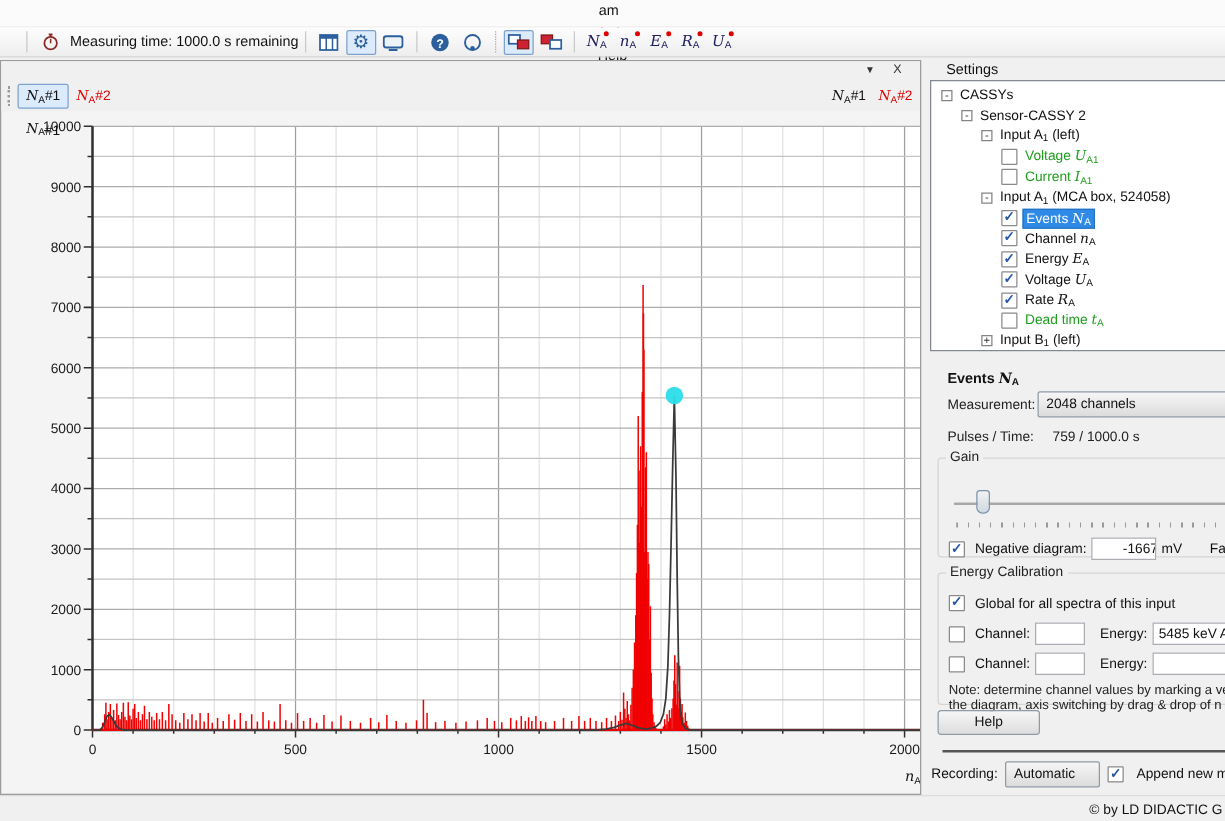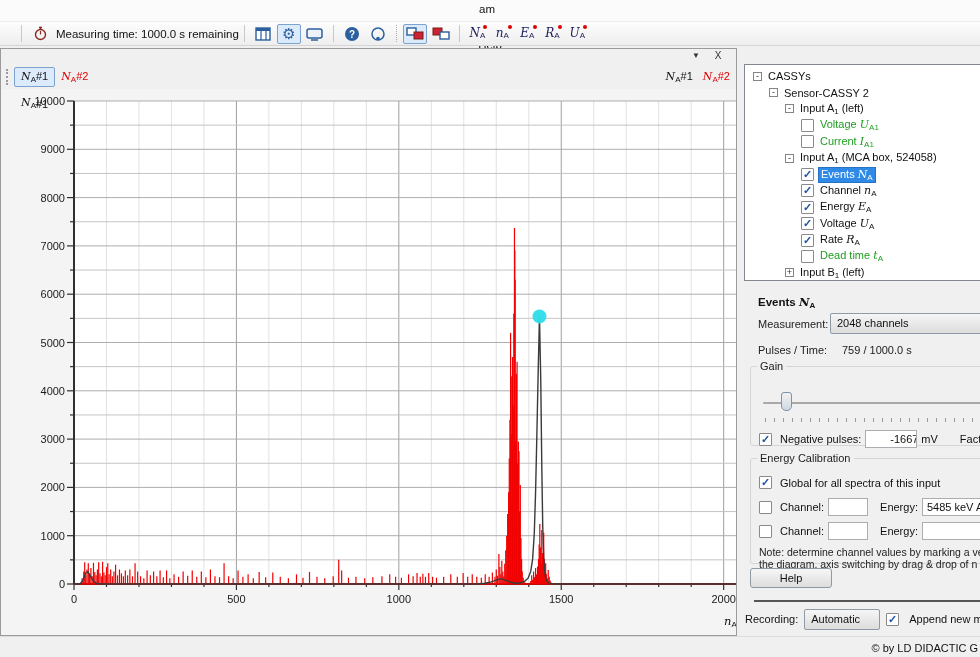--- a/index.html
+++ b/index.html
@@ -470,20 +470,21 @@
       <line x1="549.198233562316" y1="495" x2="549.198233562316" y2="491.619" stroke="#f00000" stroke-width="1.2"></line>
       <line x1="550.1727183513249" y1="495" x2="550.1727183513249" y2="493.551" stroke="#f00000" stroke-width="1.2"></line>
       <polyline points="73,495 78.84690873405299,495 81.1207065750736,492.585 82.74484789008832,488.721 84.69381746810599,483.891 86.64278704612366,482.6835 88.59175662414131,485.34 90.86555446516192,489.687 93.13935230618253,492.8265 95.73797841020608,494.4204 98.98626104023552,495 475.7870461236506,495 483.90775269872427,494.2755 490.4043179587831,492.8265 495.27674190382726,491.136 500.14916584887146,489.687 505.0215897939156,491.3775 509.89401373895976,493.3095 514.7664376840039,494.2755 519.638861629048,493.7925 523.8616290480863,492.102 527.1099116781159,489.204 529.7085377821393,482.442 531.6575073601571,469.884 533.2816486751717,444.28499999999997 534.5809617271835,403.23 535.8802747791954,345.27 537.1795878312071,282.48 538.4789008832188,227.418 539.7782139352306,292.14 540.7526987242395,374.25 541.7271835132483,437.04 542.7016683022571,468.435 543.676153091266,482.442 544.9754661432778,489.687 546.5996074582924,493.068 548.5485770363101,494.4204 551.1472031403337,495 735,495" fill="none" stroke="#3a3a3a" stroke-width="1.4"></polyline>
       <circle cx="538.4789008832188" cy="227.418" r="7" fill="#2bdde9" fill-opacity="0.95"></circle>
       <text x="20" y="17" font-size="11" fill="#111"><tspan font-family="DejaVu Serif, serif" font-style="italic" dy="0">N</tspan><tspan font-size="8" dy="2">A</tspan><tspan dy="0">#1</tspan></text>
       <text x="723" y="536" font-size="11.5" fill="#111"><tspan font-family="DejaVu Serif, serif" font-style="italic">n</tspan><tspan font-size="8" dy="2">A</tspan></text>
     </svg>
 </div>
 
 <div id="settings-panel">
+  <div id="settings-title">Settings</div>
   <div id="tree-box">
       <div class="tree-row" style="padding-left: 8px;">
         <span class="expander">-</span>
         <span class="tree-label"><span>CASSYs</span></span>
       </div>
       <div class="tree-row" style="padding-left: 24px;">
         <span class="expander">-</span>
         <span class="tree-label"><span>Sensor-CASSY 2</span></span>
       </div>
       <div class="tree-row" style="padding-left: 40px;">
@@ -542,21 +543,21 @@
   <span class="s-label" style="left:16px; top:296px;">Pulses / Time:</span>
   <span class="s-label" style="left:100px; top:296px;text-align:center;">759 / 1000.0 s</span>
 
   <fieldset id="gain-box">
     <legend>Gain</legend>
     <span id="slider-track"></span>
     <span id="slider-thumb"></span>
     <span id="slider-ticks"></span>
     <span id="neg-row">
       <span class="cb">✓</span>
-      <span>Negative pulses:</span>
+      <span>Negative diagram:</span>
       <span class="field" style="position:static; width:52px;padding-left:24px;">-1667</span>
       <span style="margin-right:18px;">mV</span>
       <span>Factor:</span>
 
     </span>
   </fieldset>
 
   <fieldset id="energy-box">
     <legend>Energy Calibration</legend>
     <span class="erow" style="left:8px; top:12px;">

